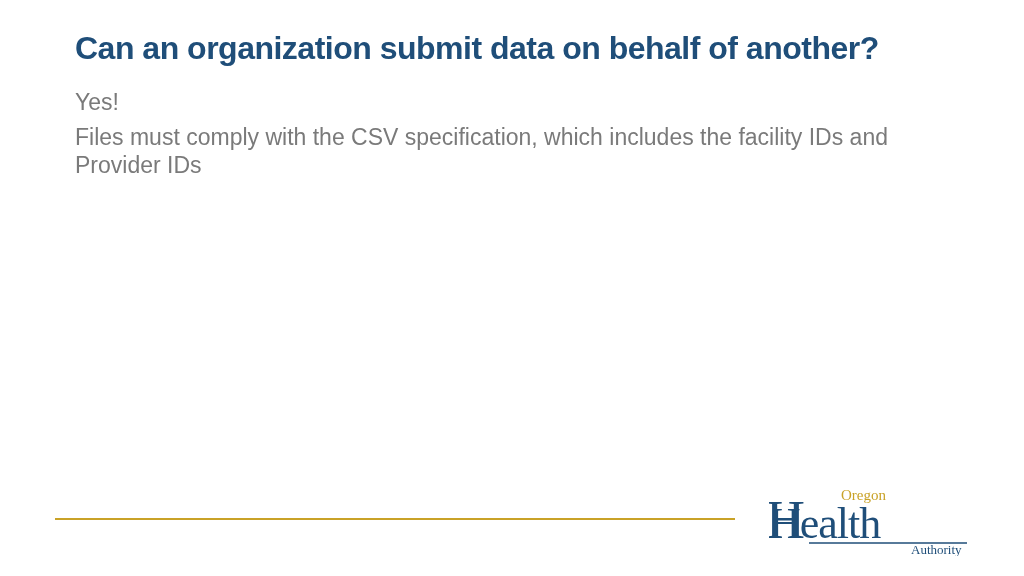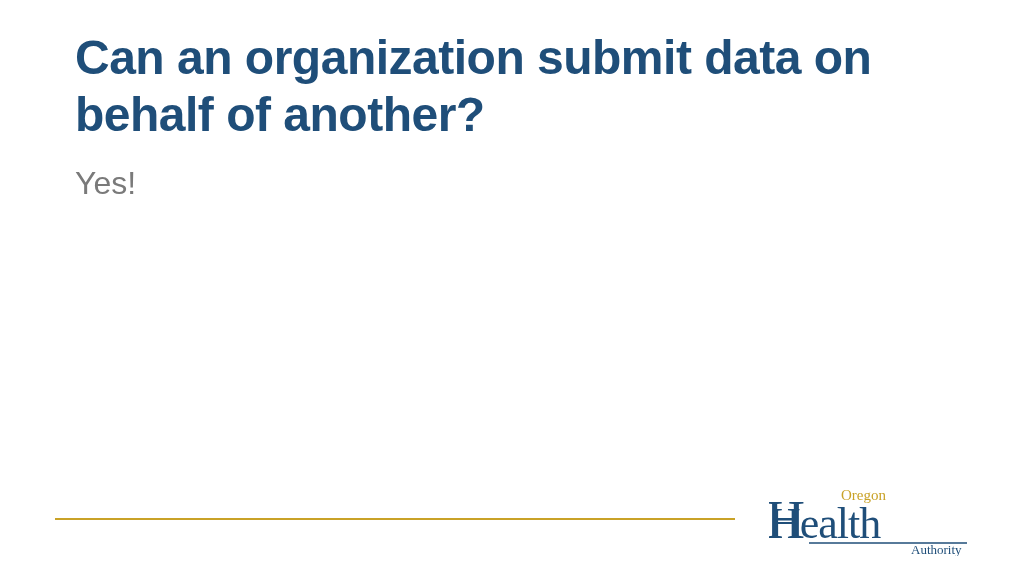--- a/index.html
+++ b/index.html
@@ -13,30 +13,30 @@
     }
     .slide {
       width: 100%;
       height: 100%;
       padding: 30px 75px 0 75px;
       position: relative;
     }
     .title {
       font-family: "Arial Black", Arial, sans-serif;
       font-weight: 900;
-      font-size: 48px;
+      font-size: 32px;
       line-height: 1.18;
       color: #1f4e79;
       margin-bottom: 20px;
       letter-spacing: -0.5px;
     }
     .body-text {
       font-family: "Arial Narrow", Arial, sans-serif;
       font-stretch: condensed;
-      font-size: 32px;
+      font-size: 23px;
       line-height: 1.25;
       color: #7a7a7a;
       font-weight: 500;
     }
     .body-text p {
       margin-bottom: 6px;
     }
     .footer-line {
       position: absolute;
       bottom: 56px;
@@ -54,20 +54,21 @@
     }
     .logo svg { width: 100%; height: 100%; }
   </style>
 </head>
 <body>
 
 <div class="slide">
   <h1 class="title">Can an organization submit data on behalf of another?</h1>
   <div class="body-text">
     <p>Yes!</p>
+    <p>Files must comply with the CSV specification, which includes the facility IDs and Provider IDs</p>
   </div>
 
   <div class="footer-line"></div>
 
   <div class="logo">
     <svg viewBox="0 0 200 70">
 
       <text x="72" y="14" font-family="Georgia, serif" font-size="15" fill="#c9a227">Oregon</text>
 
       <text x="0" y="52" font-family="Georgia, serif" font-size="44" font-weight="normal" fill="#1f4e79" letter-spacing="-1">Health</text>

